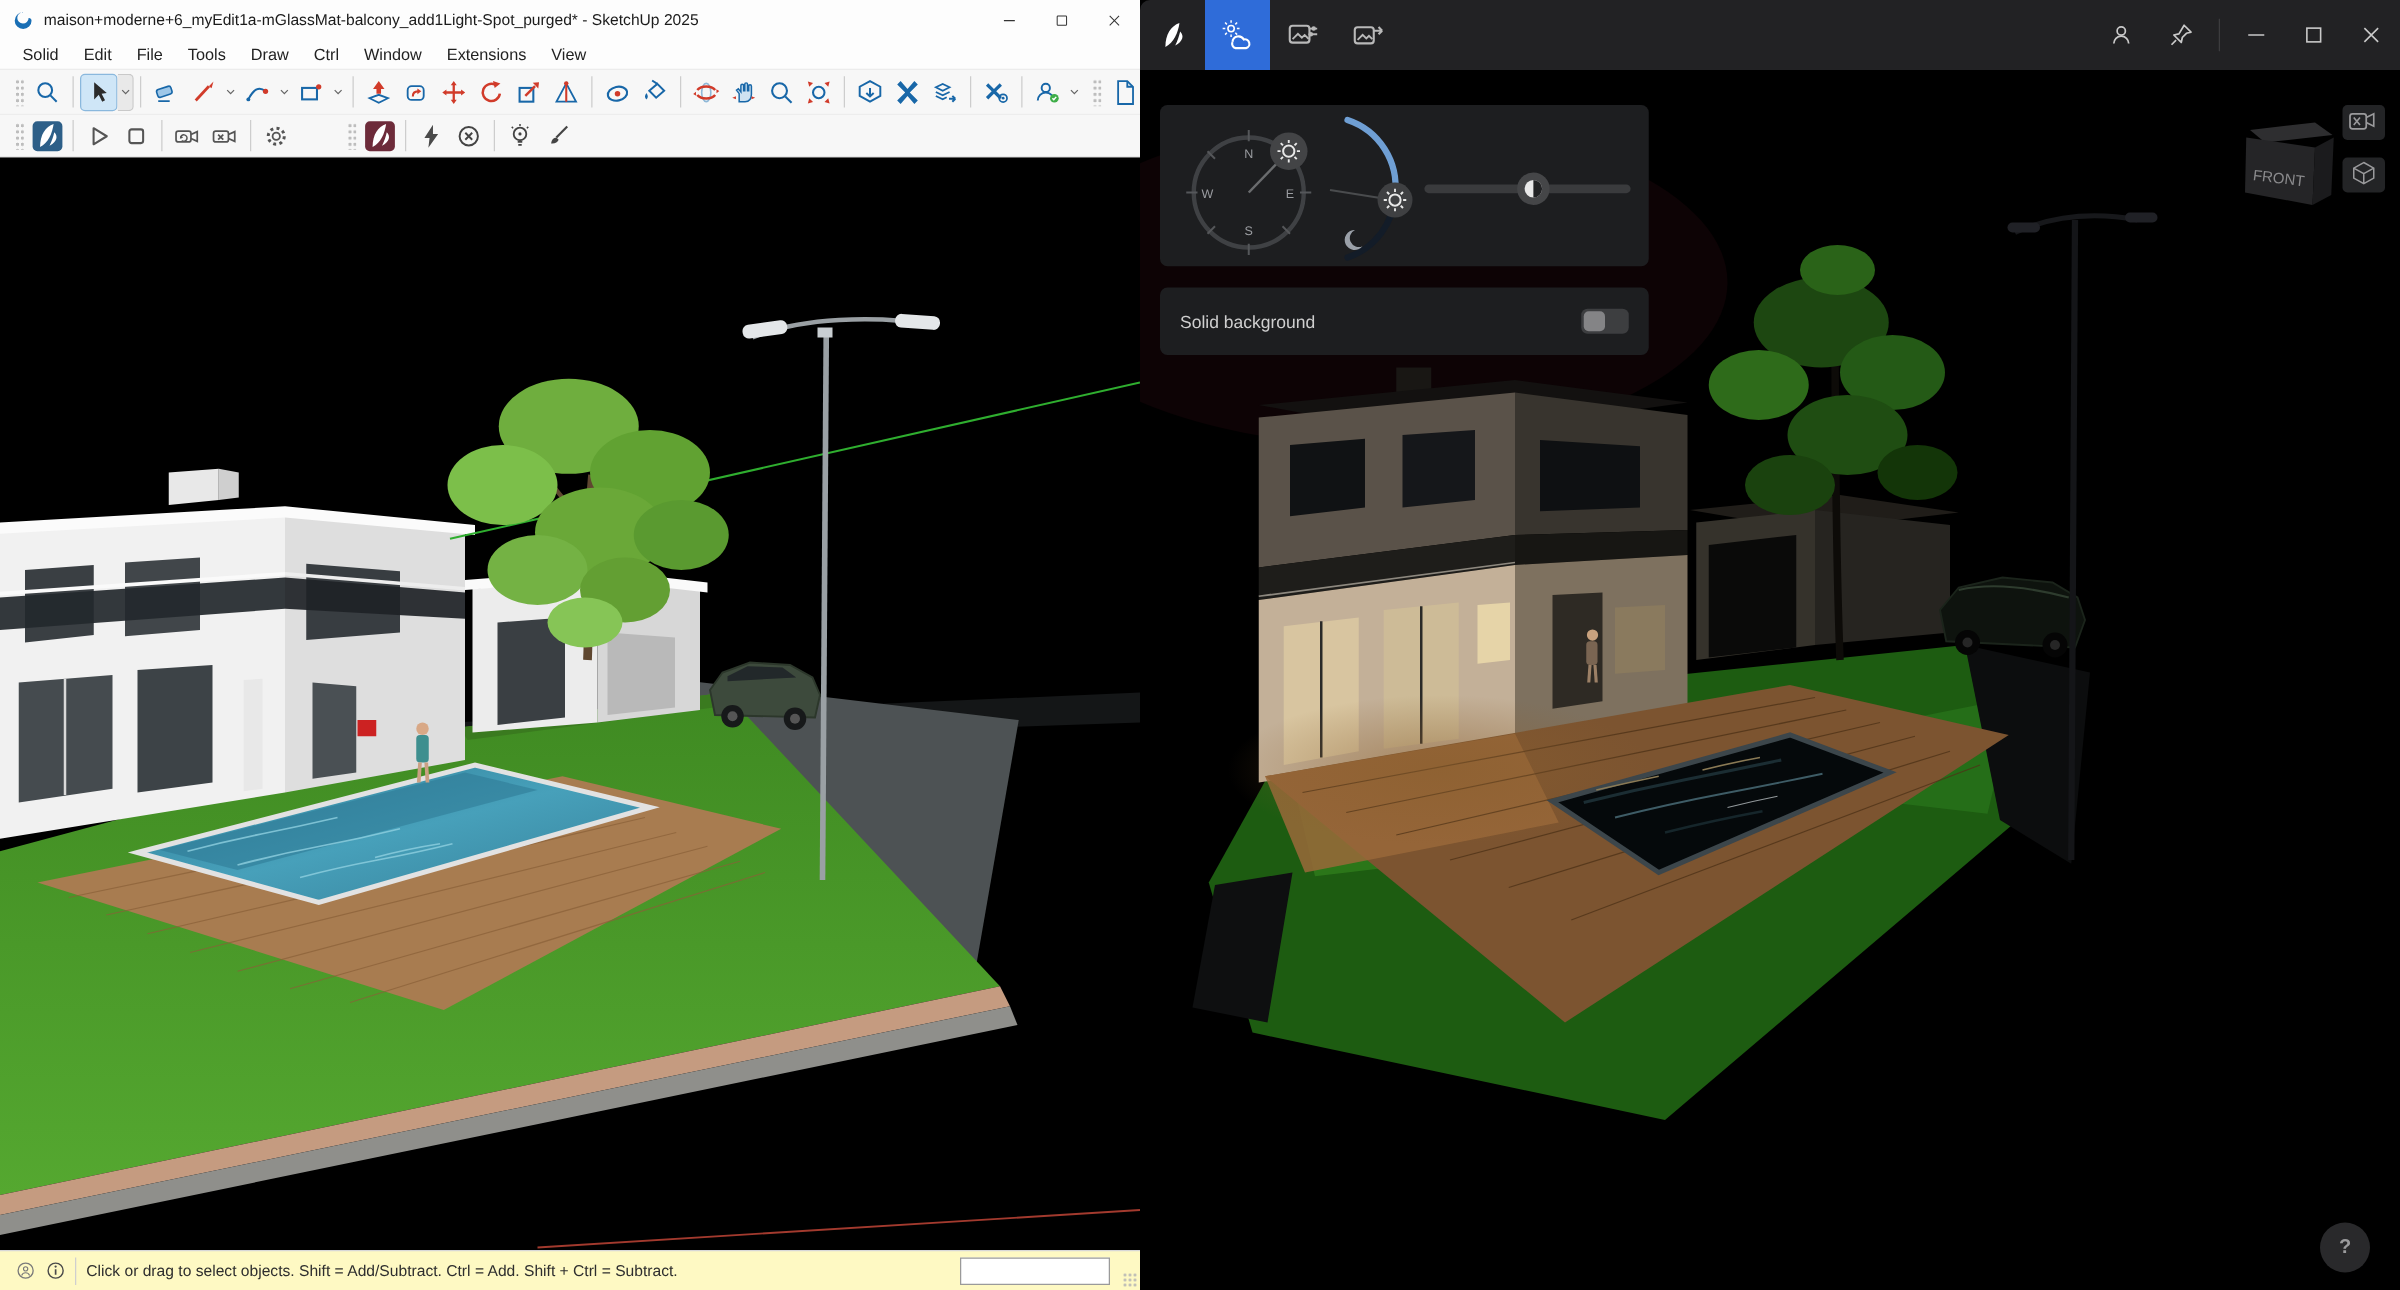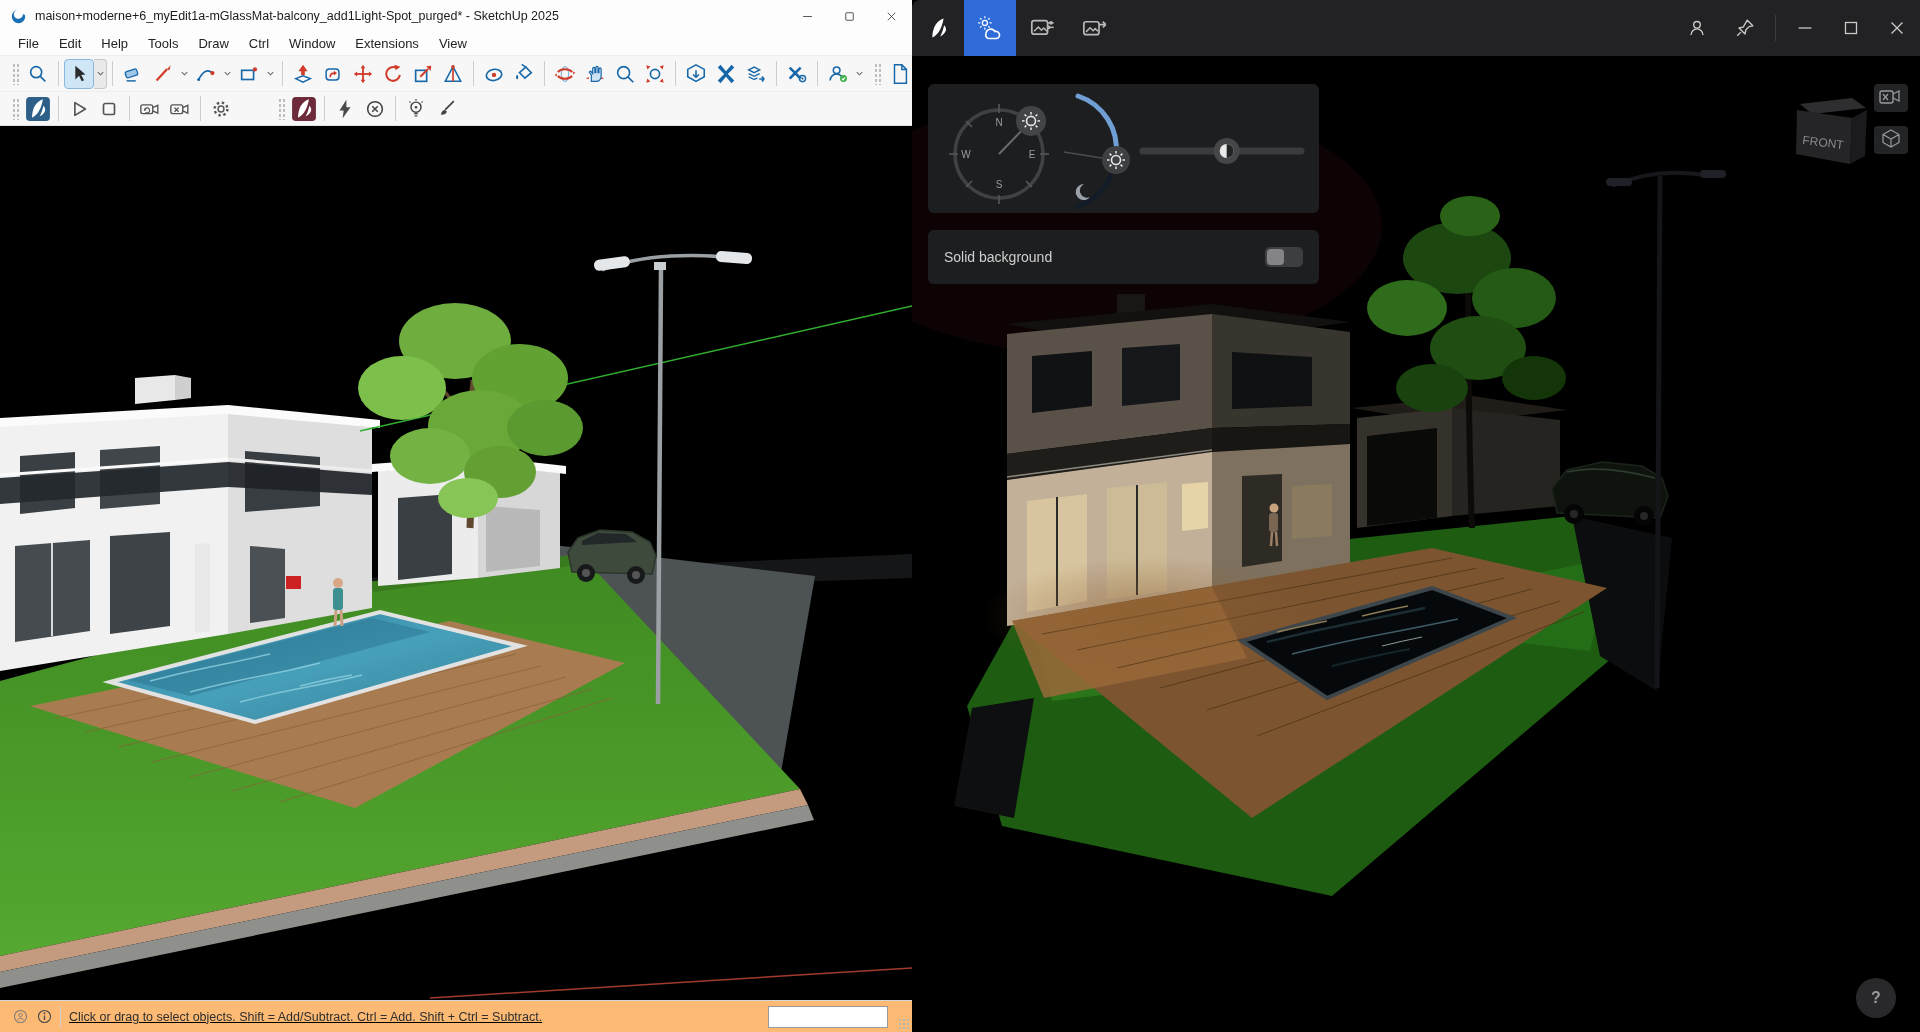--- a/index.html
+++ b/index.html
@@ -23,21 +23,21 @@
   .tbtn.active{background:#cfe6f7;border-color:#8ab8dd;}
   .dd{width:13px;height:30px;display:flex;align-items:center;justify-content:center;}
   .dd svg{width:11px;height:11px;}
   .dd.boxed{background:#e9e9e9;border:1px solid #c9c9c9;border-left:none;border-radius:0 4px 4px 0;height:30px;}
   .tool-group{display:flex;align-items:center;}
   .tsep{width:1px;height:25px;background:#cdcdcd;margin:0 5px;flex:0 0 1px;}
   .tgrip{width:7px;height:22px;margin:0 4px 0 8px;background:radial-gradient(#bdbdbd 1px, transparent 1.2px);background-size:4px 5px;flex:0 0 7px;}
   .tgap{width:34px;flex:0 0 34px;}
   .su-viewport{position:relative;flex:1;background:#000;overflow:hidden;}
   .su-viewport svg{display:block;}
-  .su-statusbar{flex:0 0 32px;height:32px;background:#fdba74;border-top:1px solid #d7d7d7;display:flex;align-items:center;padding:0 8px;position:relative;text-decoration:underline;}
+  .su-statusbar{flex:0 0 32px;height:32px;background:#fef9c3;border-top:1px solid #d7d7d7;display:flex;align-items:center;padding:0 8px;position:relative;}
   .sb-icon{width:24px;height:24px;display:flex;align-items:center;justify-content:center;background:transparent;border:0;padding:0;}
   .sb-icon svg{width:17px;height:17px;}
   .sb-sep{width:1px;height:22px;background:#cfcfcf;margin:0 8px 0 4px;}
   .sb-msg{font-size:12.5px;color:#2e2e2e;white-space:nowrap;}
   .sb-spacer{flex:1;}
   .measure-box{width:120px;height:22px;border:1px solid #9a9a9a;background:#fff;font-size:12px;color:#222;padding:0 5px;margin-right:16px;}
   .sb-grip{position:absolute;right:2px;bottom:2px;width:12px;height:12px;background:radial-gradient(#b5b5b5 1px, transparent 1.2px);background-size:4px 4px;}
 
   
   .rd-window{position:absolute;left:912px;top:0;width:1008px;height:1032px;background:#000;border-radius:8px 0 0 0;overflow:hidden;display:flex;flex-direction:column;}
@@ -86,23 +86,23 @@
             </svg>
           </button>
           <button class="win-btn">
             <svg viewBox="0 0 24 24" style="width:15px;height:15px">
               <path d="M6 6 L18 18 M18 6 L6 18" stroke="#333" stroke-width="1.3"></path>
             </svg>
           </button>
         </span>
     </div>
     <div class="su-menubar" id="su-menubar">
+        <span class="menu-item">Solid</span>
+        <span class="menu-item">Edit</span>
         <span class="menu-item">File</span>
-        <span class="menu-item">Edit</span>
-        <span class="menu-item">Help</span>
         <span class="menu-item">Tools</span>
         <span class="menu-item">Draw</span>
         <span class="menu-item">Ctrl</span>
         <span class="menu-item">Window</span>
         <span class="menu-item">Extensions</span>
         <span class="menu-item">View</span>
       </div>
     <div class="su-toolbar row1" id="su-toolbar-main">
         <span class="tgrip"></span>
         <span class="tool-group">

